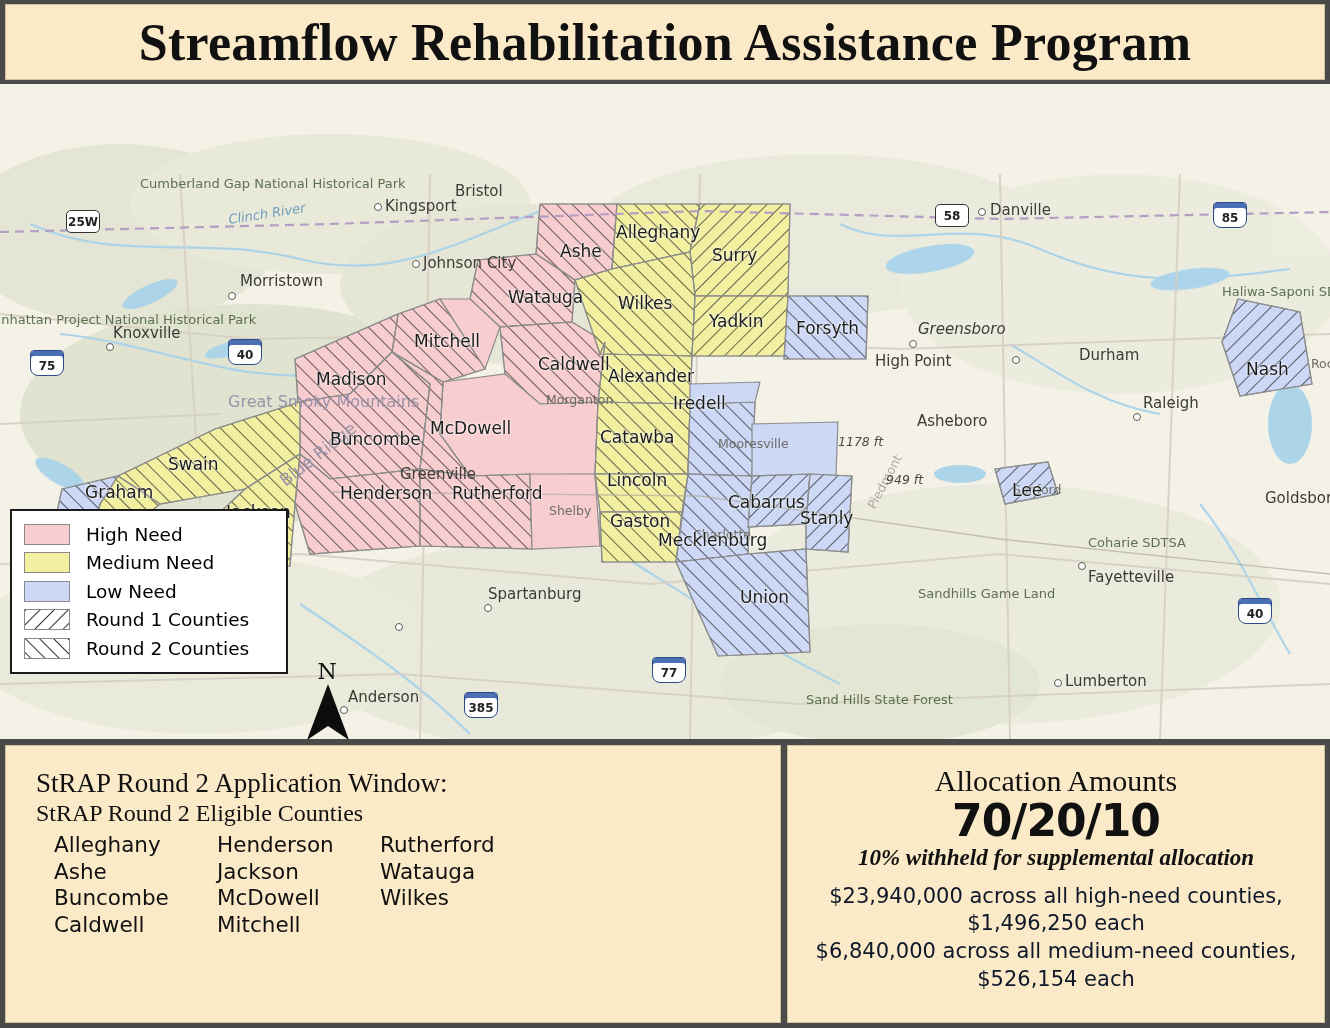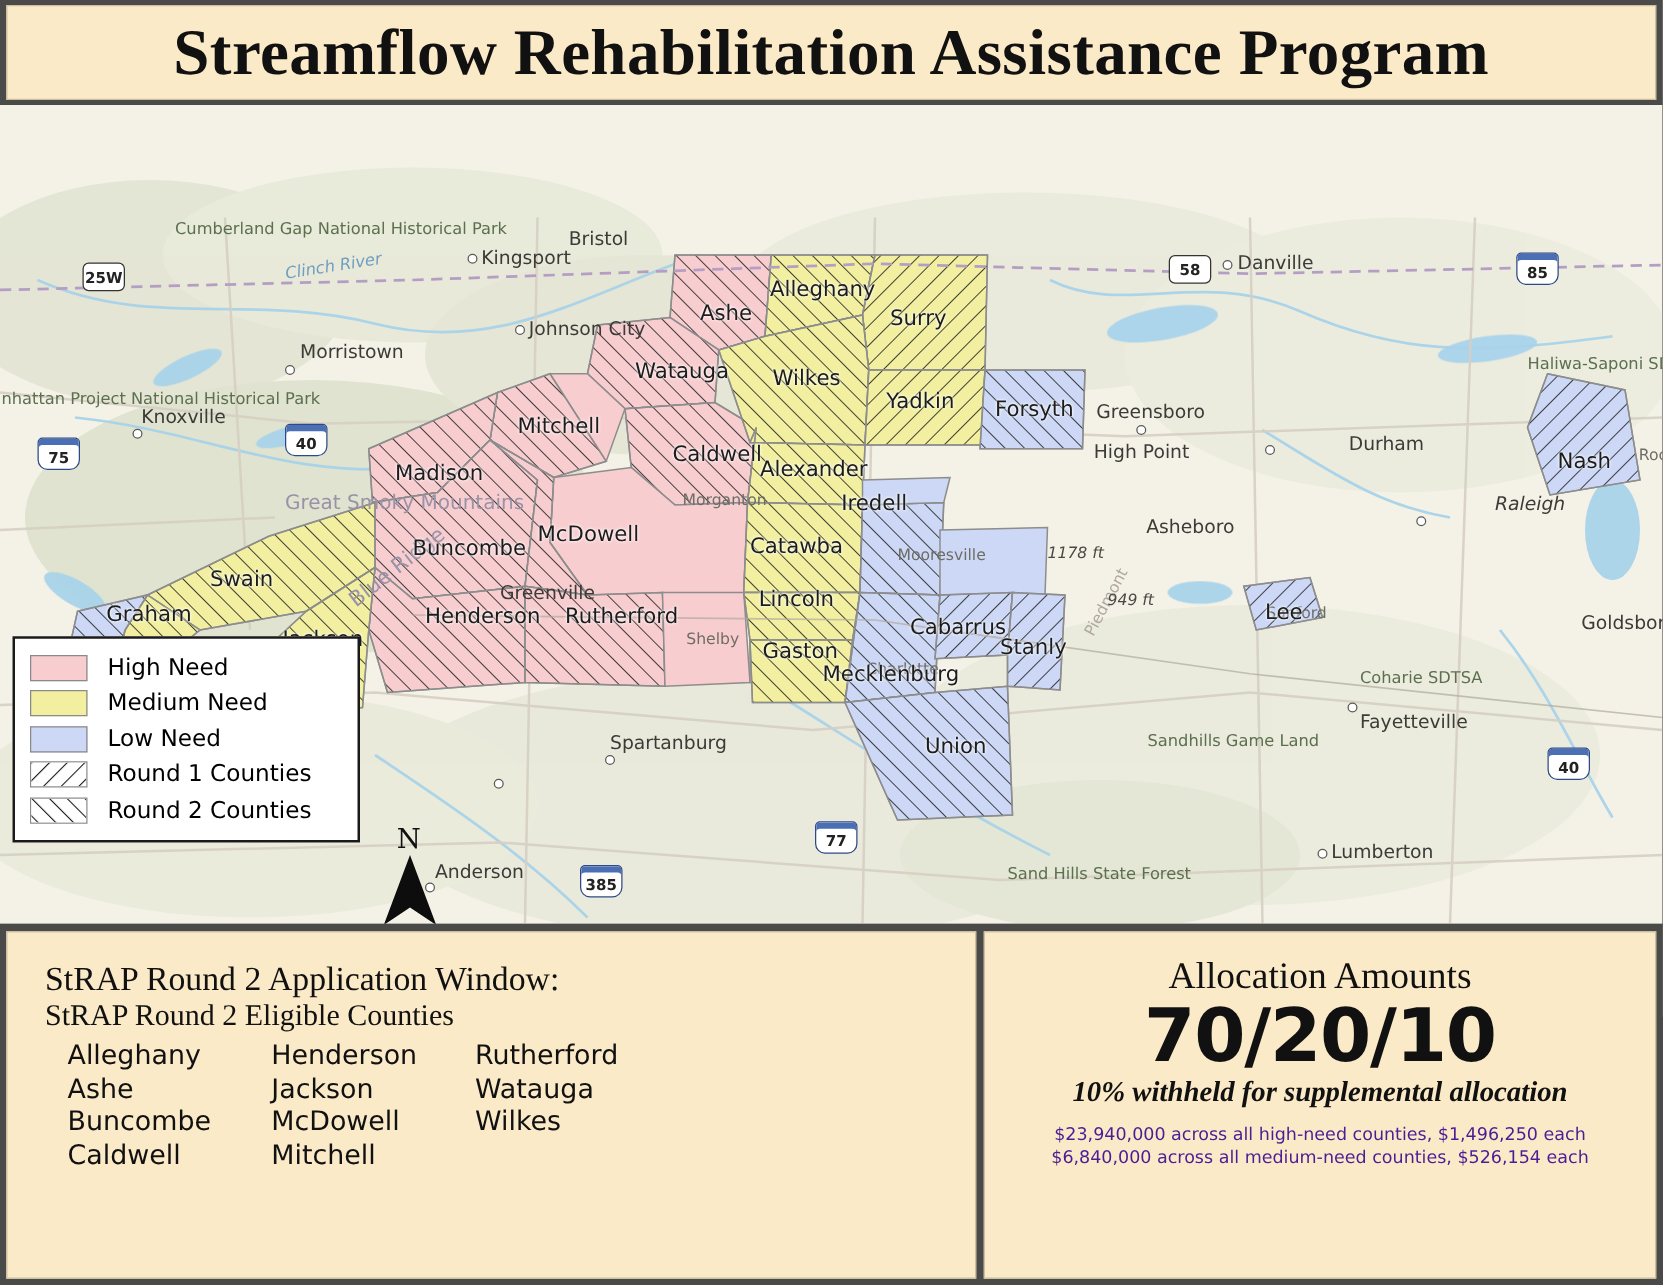--- a/index.html
+++ b/index.html
@@ -120,30 +120,30 @@
     display: flex; margin-left: 18px;
     font-family: "DejaVu Sans", sans-serif;
     font-size: 21.5px; color: #111; line-height: 1.24;
   }
   #county-cols > div { width: 163px; }
 
   #alloc-title { font-size: 30px; line-height:1.1; }
   #alloc-sub   { font-size: 30px; line-height:1.15; margin-bottom: 6px; }
   #alloc-pct {
     font-family: "DejaVu Sans", sans-serif;
-    font-size: 59px; font-weight: bold; color:#111; letter-spacing: -1px;
+    font-size: 44px; font-weight: bold; color:#111; letter-spacing: -1px;
     line-height: 1.08;
   }
   #alloc-note {
     font-family: "Liberation Serif", serif;
     font-style: italic; font-size: 23px; color:#111; margin-bottom: 12px; font-weight: bold;
   }
   .alloc-line {
     font-family: "DejaVu Sans", sans-serif;
-    font-size: 14px; color: #4c1d95; line-height: 1.33;
+    font-size: 21px; color: #0f172a; line-height: 1.33;
   }
 </style>
 </head>
 <body>
 
 <div id="page">
 
   <div id="title-bar">
     <div id="title-text">Streamflow Rehabilitation Assistance Program</div>
   </div>
@@ -362,26 +362,26 @@
     <div class="dot" style="left:374px;top:119px;"></div>
     <div class="place" style="left:455px;top:98px;">Bristol</div>
     <div class="place" style="left:990px;top:117px;">Danville</div>
     <div class="dot" style="left:978px;top:124px;"></div>
     <div class="place" style="left:423px;top:170px;">Johnson City</div>
     <div class="dot" style="left:412px;top:176px;"></div>
     <div class="place" style="left:240px;top:188px;">Morristown</div>
     <div class="dot" style="left:228px;top:208px;"></div>
     <div class="place" style="left:113px;top:240px;">Knoxville</div>
     <div class="dot" style="left:106px;top:259px;"></div>
-    <div class="place" style="left:877px;top:236px;">Greensboro</div>
+    <div class="place" style="left:918px;top:236px;font-style:italic;">Greensboro</div>
     <div class="dot" style="left:909px;top:256px;"></div>
     <div class="place" style="left:875px;top:268px;">High Point</div>
     <div class="dot" style="left:1012px;top:272px;"></div>
     <div class="place" style="left:1079px;top:262px;">Durham</div>
-    <div class="place" style="left:1196px;top:310px;font-style:italic;">Raleigh</div>
+    <div class="place" style="left:1143px;top:310px;">Raleigh</div>
     <div class="dot" style="left:1133px;top:329px;"></div>
     <div class="place" style="left:917px;top:328px;">Asheboro</div>
     <div class="place" style="left:1265px;top:405px;">Goldsboro</div>
     <div class="place" style="left:1088px;top:484px;">Fayetteville</div>
     <div class="dot" style="left:1078px;top:478px;"></div>
     <div class="place" style="left:1065px;top:588px;">Lumberton</div>
     <div class="dot" style="left:1054px;top:595px;"></div>
     <div class="place" style="left:488px;top:501px;">Spartanburg</div>
     <div class="dot" style="left:484px;top:520px;"></div>
     <div class="place" style="left:400px;top:381px;">Greenville</div>

